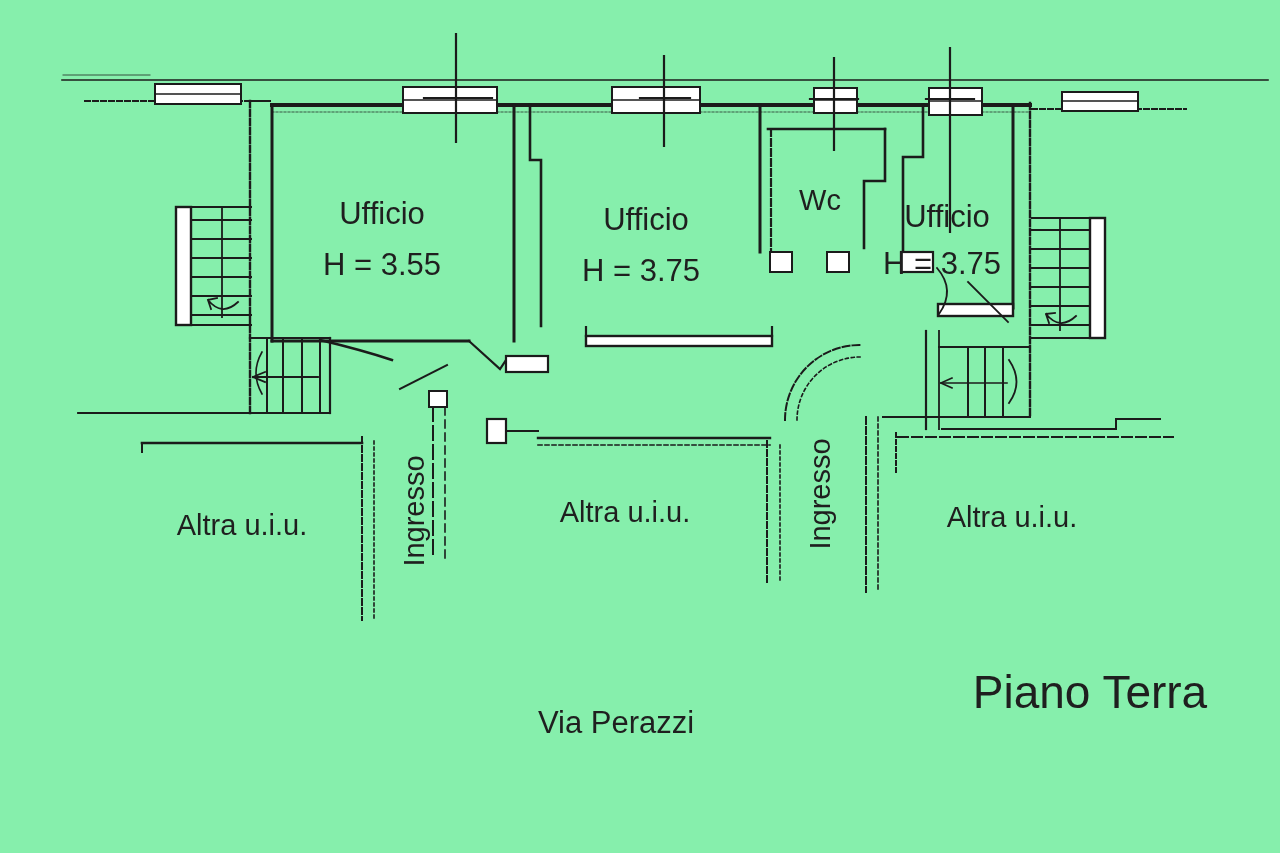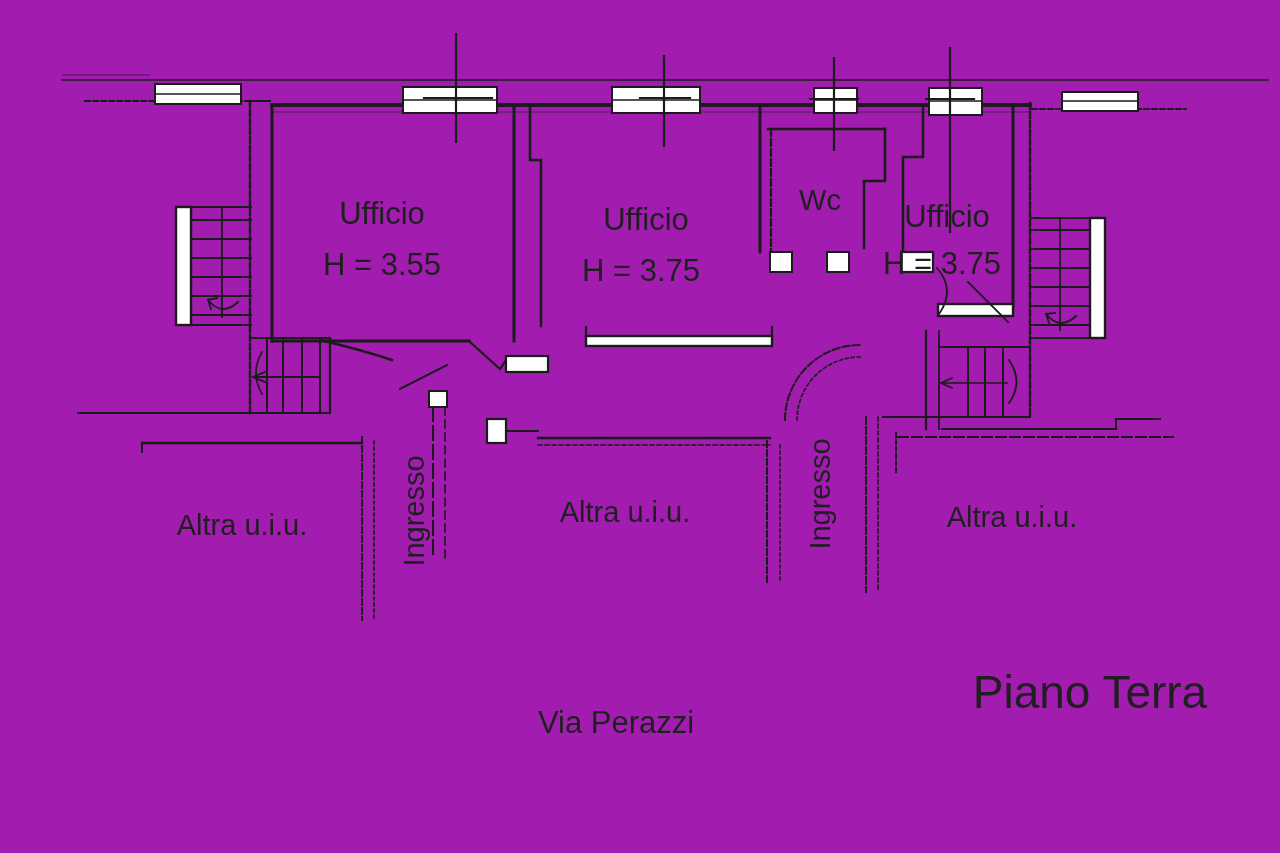--- a/index.html
+++ b/index.html
@@ -1,19 +1,19 @@
 <!DOCTYPE html>
 <html><head>
 <meta charset="utf-8">
 <style>
   html,body{margin:0;padding:0;background:#ffffff;}
   .page{
     position:relative;
     width:1280px;height:853px;
-    background:#a21caf;
+    background:#86efac;
     overflow:hidden;
     font-family:"Liberation Sans", sans-serif;
   }
   svg{position:absolute;left:0;top:0;}
   .wall{stroke:#1b1b1b;fill:none;stroke-linecap:square;}
   .txt{fill:#1f1f1f;}
   text{font-family:"Liberation Sans", sans-serif;}
 </style>
 </head>
 <body>

